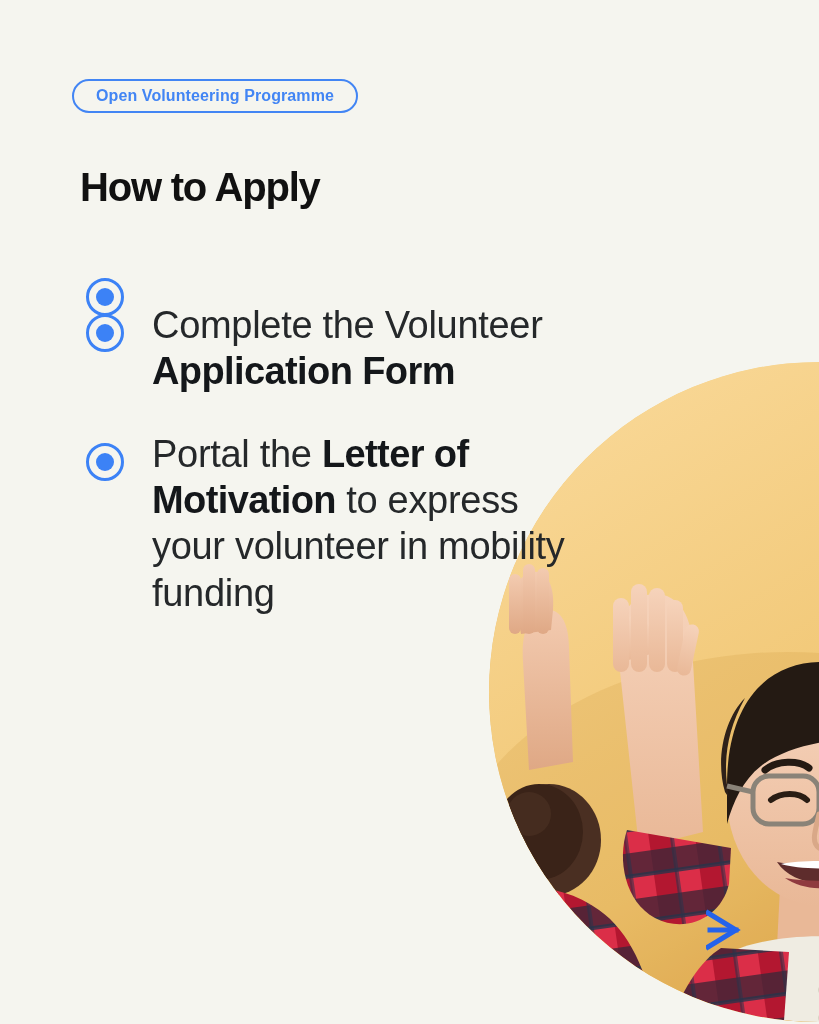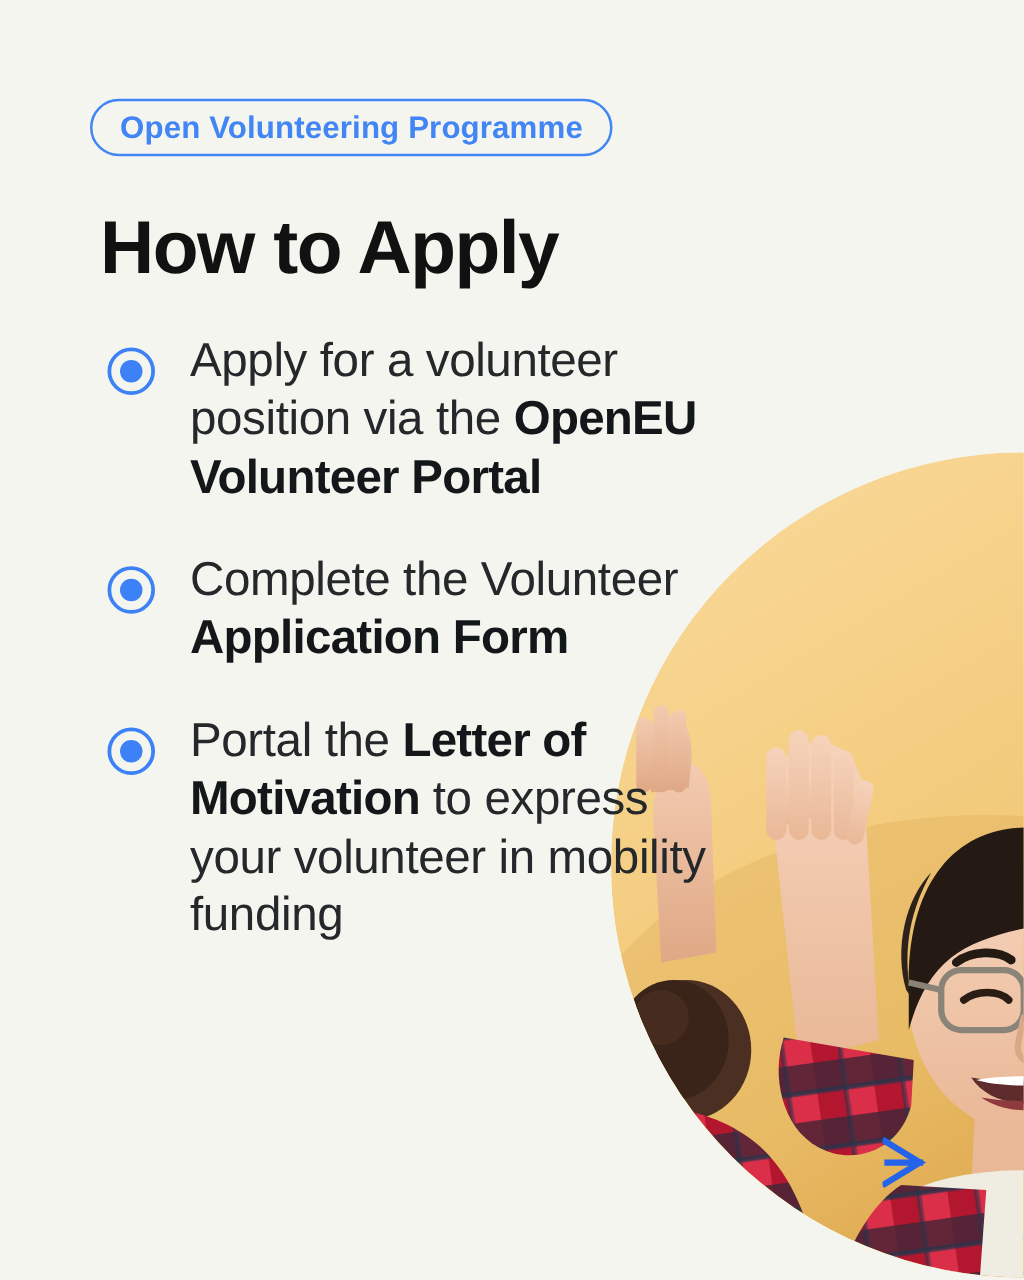--- a/index.html
+++ b/index.html
@@ -69,41 +69,41 @@
     top: 0;
     width: 600px;
     height: 1024px;
     z-index: 3;
   }
 
   .badge {
     position: absolute;
     left: 72px;
     top: 79px;
-    height: 46px;
+    height: 34px;
     box-sizing: border-box;
     display: inline-flex;
     align-items: center;
     padding: 0 22px;
     border: 2.5px solid #4285f4;
     border-radius: 999px;
     color: #4285f4;
-    font-size: 25px;
+    font-size: 16px;
     font-weight: 700;
     letter-spacing: 0.1px;
     white-space: nowrap;
     background: transparent;
   }
 
   .page-title {
     position: absolute;
     left: 80px;
     top: 166px;
     margin: 0;
-    font-size: 60px;
+    font-size: 40px;
     line-height: 1.05;
     font-weight: 800;
     letter-spacing: -1.2px;
     color: #111111;
     white-space: nowrap;
   }
 
   .steps {
     position: absolute;
     left: 80px;
@@ -311,21 +311,20 @@
   <div class="content">
 
     <div class="badge">Open Volunteering Programme</div>
 
     <h1 class="page-title">How to Apply</h1>
 
     <ul class="steps">
 
       <li class="step">
         <span class="radio-icon"></span>
-        <div class="step-text"><span>Apply for a volunteer position via the </span><b>OpenEU Volunteer Portal</b><span></span></div>
       </li>
 
       <li class="step">
         <span class="radio-icon"></span>
         <div class="step-text"><span>Complete the Volunteer </span><b>Application Form</b><span></span></div>
       </li>
 
       <li class="step">
         <span class="radio-icon"></span>
         <div class="step-text"><span>Portal the </span><b>Letter of Motivation</b><span> to express your volunteer in mobility funding</span></div>

